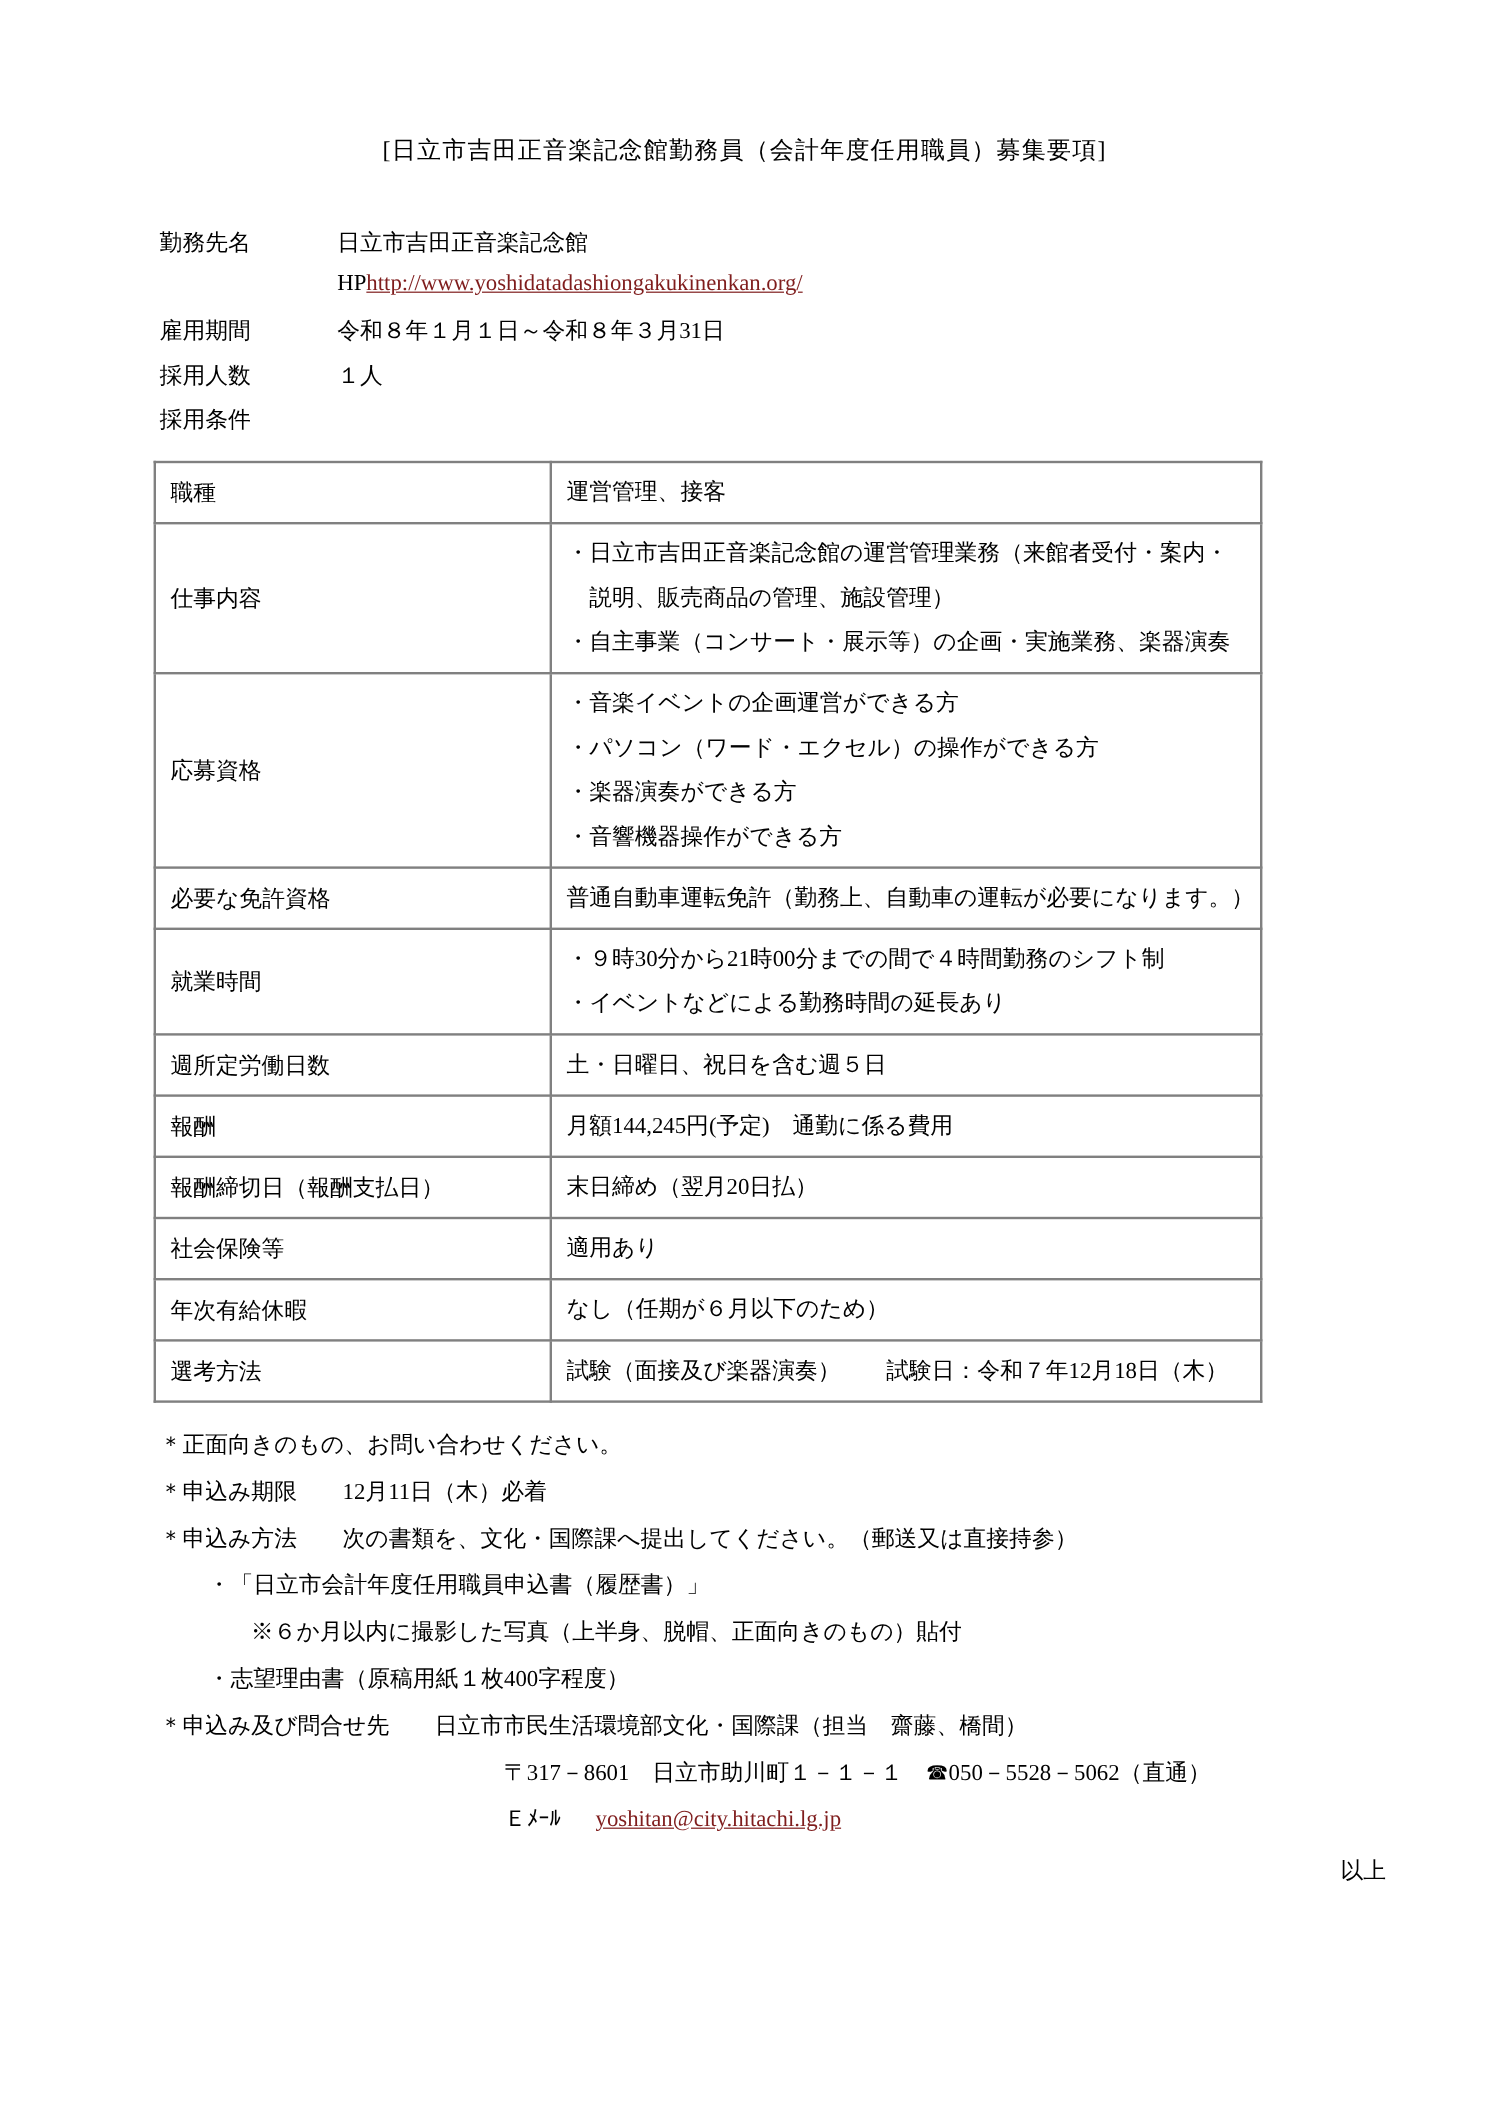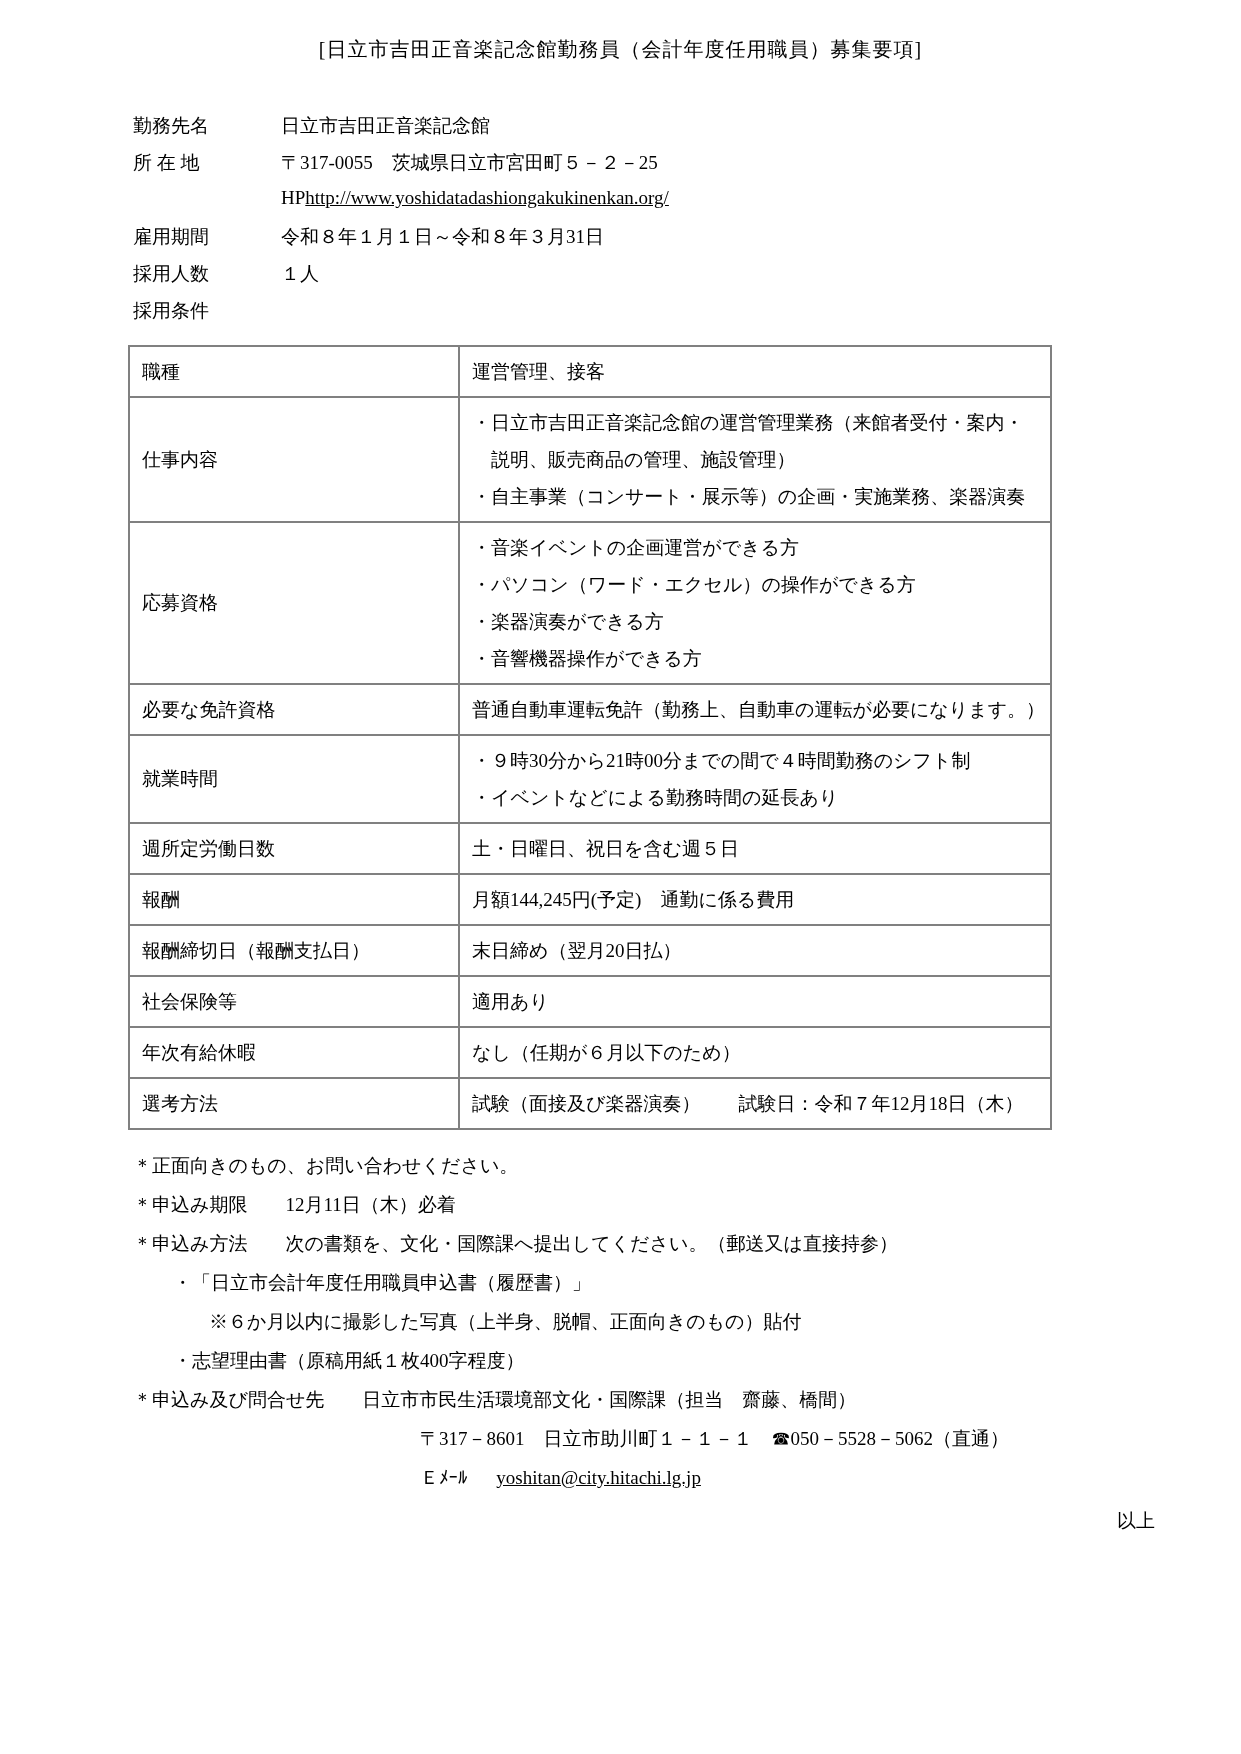--- a/index.html
+++ b/index.html
@@ -6,34 +6,34 @@
   body {
     width: 1241px; height: 1754px;
     background: #ffffff;
     color: #000000;
     font-family: "Liberation Serif", "DejaVu Serif", serif;
     font-size: 19px;
   }
   .page { position: relative; width: 1241px; height: 1754px; overflow: hidden; }
 
   .doc-title {
-    padding-top: 36px;
+    padding-top: 112px;
     text-align: center;
     font-size: 20px;
     letter-spacing: 1px;
   }
 
   .header-block { margin: 50px 0 10px 133px; }
   .hrow { display: flex; height: 37px; }
   .hlabel { width: 148px; flex: 0 0 148px; }
   .hvalue { }
   .hp-prefix { }
 
   a.link {
-    color: #000000;
+    color: #7f1d1d;
     text-decoration: underline;
     cursor: pointer;
   }
 
   table.main-table {
     margin-left: 128px;
     width: 924px;
     border-collapse: collapse;
     table-layout: fixed;
   }
@@ -58,24 +58,20 @@
 <body>
 
 <div class="page">
 
   <div class="doc-title">[日立市吉田正音楽記念館勤務員（会計年度任用職員）募集要項]</div>
 
   <div class="header-block">
     <div class="hrow">
       <span class="hlabel">勤務先名</span>
       <span class="hvalue">日立市吉田正音楽記念館</span>
-    </div>
-    <div class="hrow">
-      <span class="hlabel">所 在 地</span>
-      <span class="hvalue">〒317-0055　茨城県日立市宮田町５－２－25</span>
     </div>
     <div class="hrow">
       <span class="hlabel"></span>
       <span class="hp-prefix">HP</span>
       <a class="link">http://www.yoshidatadashiongakukinenkan.org/</a>
     </div>
     <div class="hrow">
       <span class="hlabel">雇用期間</span>
       <span class="hvalue">令和８年１月１日～令和８年３月31日</span>
     </div>

